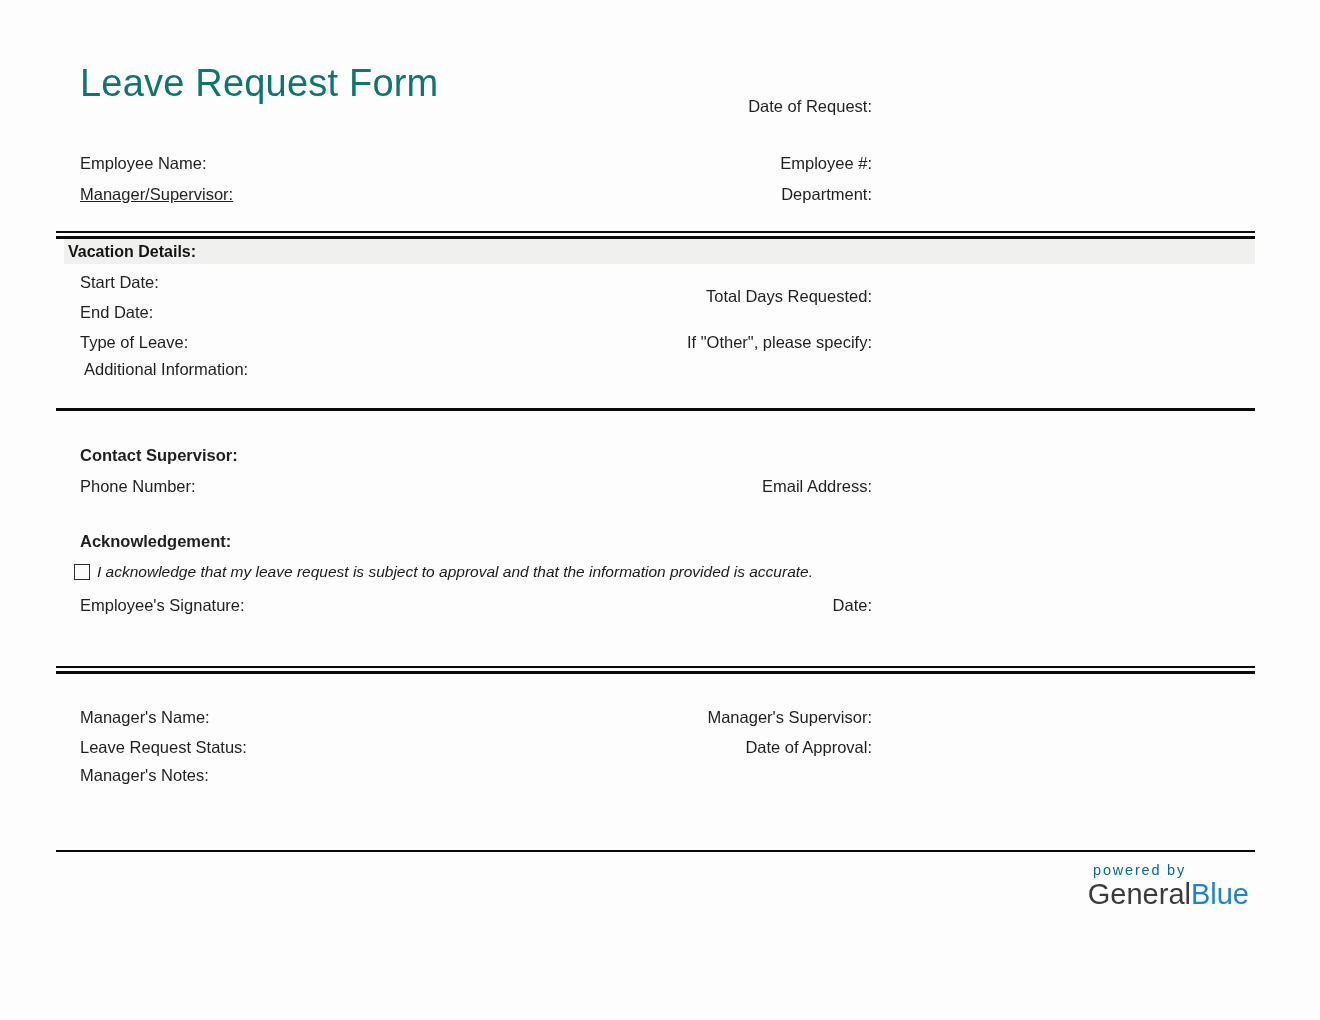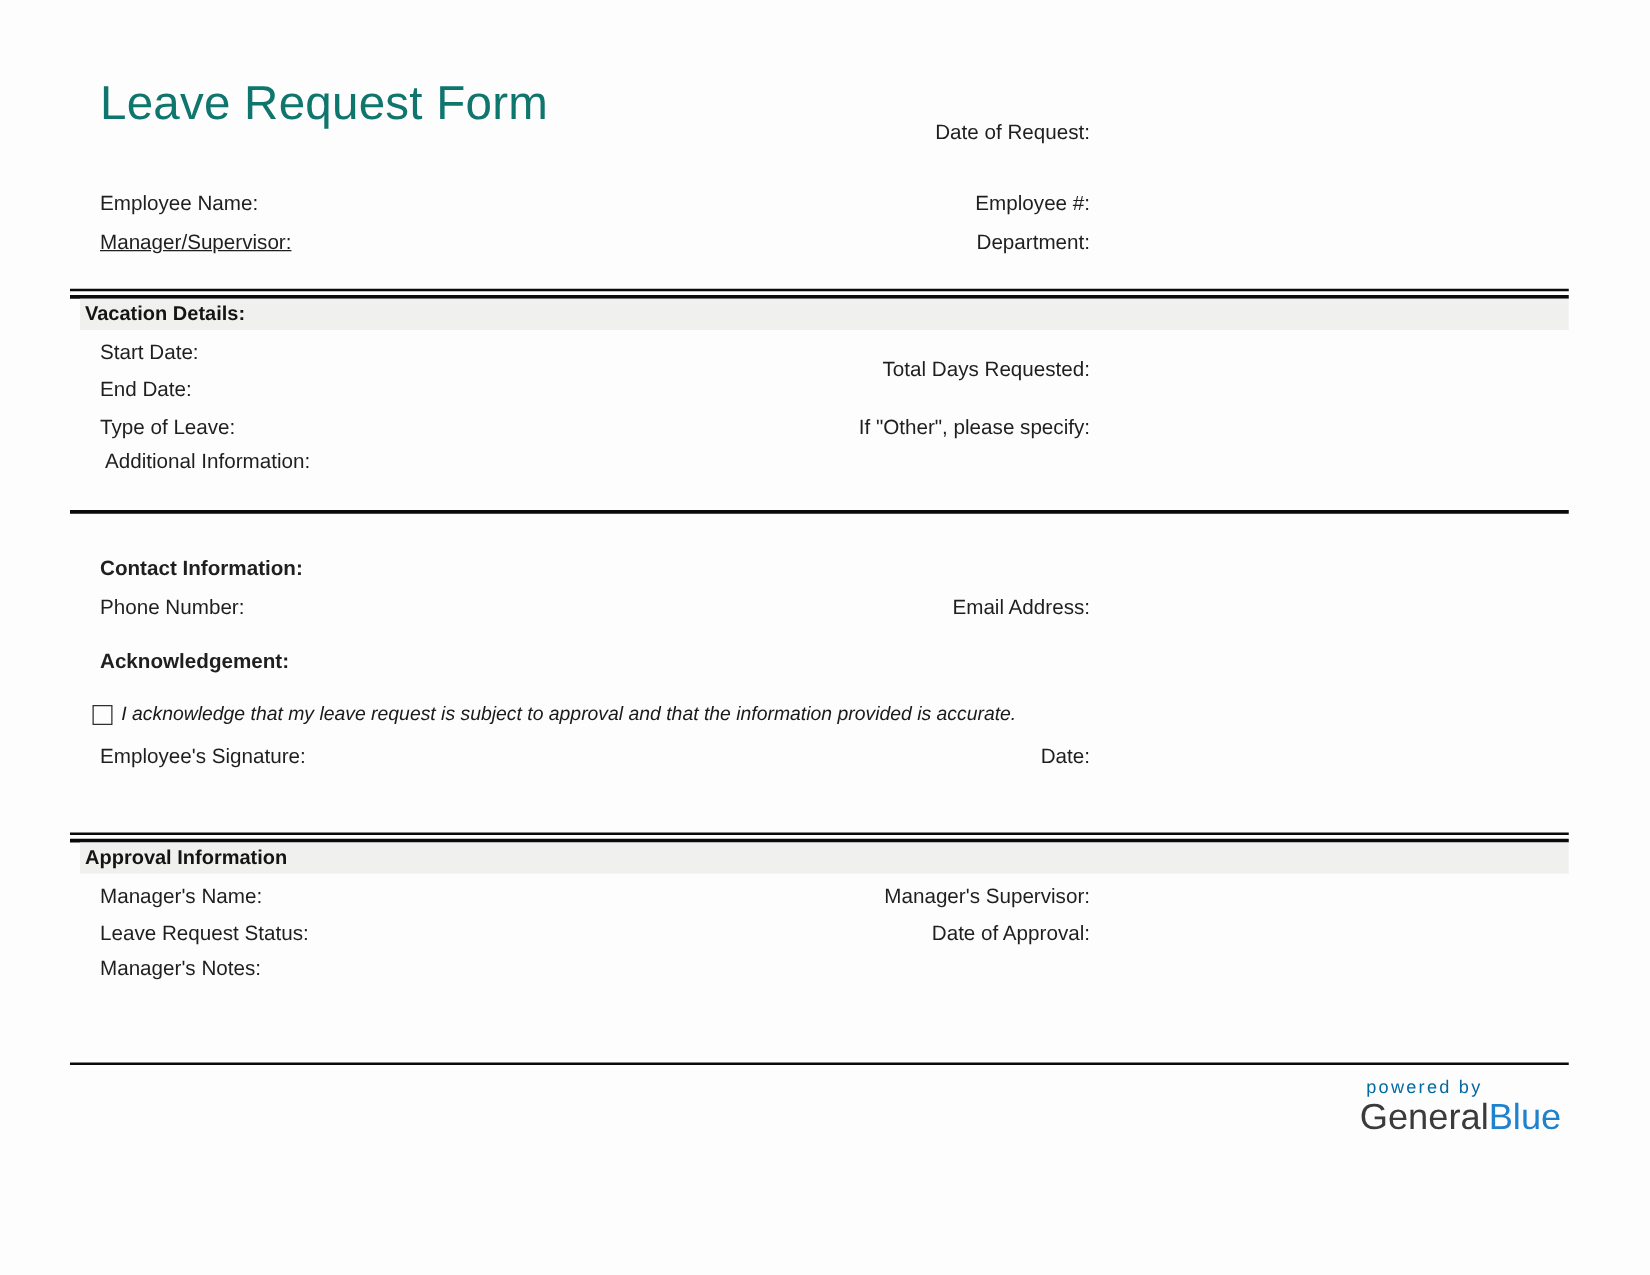--- a/index.html
+++ b/index.html
@@ -82,38 +82,35 @@
   <div class="lbl" style="left:80px; top:333px;">Type of Leave:</div>
   <div class="field" style="left:205px; top:329px; width:415px; height:24px;"></div>
   <div class="rlbl" style="top:333px;">If "Other", please specify:</div>
   <div class="field" style="left:885px; top:329px; width:300px; height:24px;"></div>
 
   <div class="lbl" style="left:84px; top:360px;">Additional Information:</div>
   <div class="field" style="left:265px; top:356px; width:700px; height:24px;"></div>
 
   <div class="rule" style="top:408px; height:3px;"></div>
 
-  <div class="lbl bold" style="left:80px; top:446px;">Contact Information:</div>
+  <div class="lbl bold" style="left:80px; top:446px;">Contact Supervisor:</div>
   <div class="lbl" style="left:80px; top:477px;">Phone Number:</div>
   <div class="field" style="left:205px; top:473px; width:415px; height:24px;"></div>
   <div class="rlbl" style="top:477px;">Email Address:</div>
   <div class="field" style="left:885px; top:473px; width:300px; height:24px;"></div>
 
-  <div class="lbl bold" style="left:80px; top:520px;">Acknowledgement:</div>
+  <div class="lbl bold" style="left:80px; top:532px;">Acknowledgement:</div>
   <div class="checkbox"></div>
   <div class="ack-text">I acknowledge that my leave request is subject to approval and that the information provided is accurate.</div>
   <div class="lbl" style="left:80px; top:596px;">Employee's Signature:</div>
   <div class="field" style="left:255px; top:592px; width:375px; height:24px;"></div>
   <div class="rlbl" style="top:596px;">Date:</div>
   <div class="field" style="left:885px; top:592px; width:300px; height:24px;"></div>
 
   <div class="dblrule" style="top:666px;"></div>
-  <div class="secbar" style="top:674px;">
-    <span>Approval Information</span>
-  </div>
 
   <div class="lbl" style="left:80px; top:708px;">Manager's Name:</div>
   <div class="field" style="left:235px; top:704px; width:395px; height:24px;"></div>
   <div class="rlbl" style="top:708px;">Manager's Supervisor:</div>
   <div class="field" style="left:885px; top:704px; width:300px; height:24px;"></div>
 
   <div class="lbl" style="left:80px; top:738px;">Leave Request Status:</div>
   <div class="field" style="left:255px; top:734px; width:375px; height:24px;"></div>
   <div class="rlbl" style="top:738px;">Date of Approval:</div>
   <div class="field" style="left:885px; top:734px; width:300px; height:24px;"></div>

